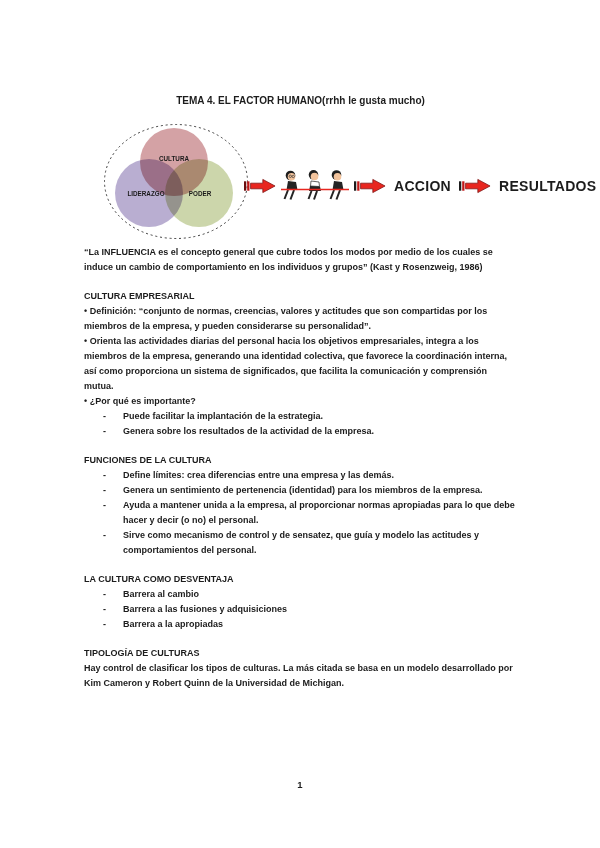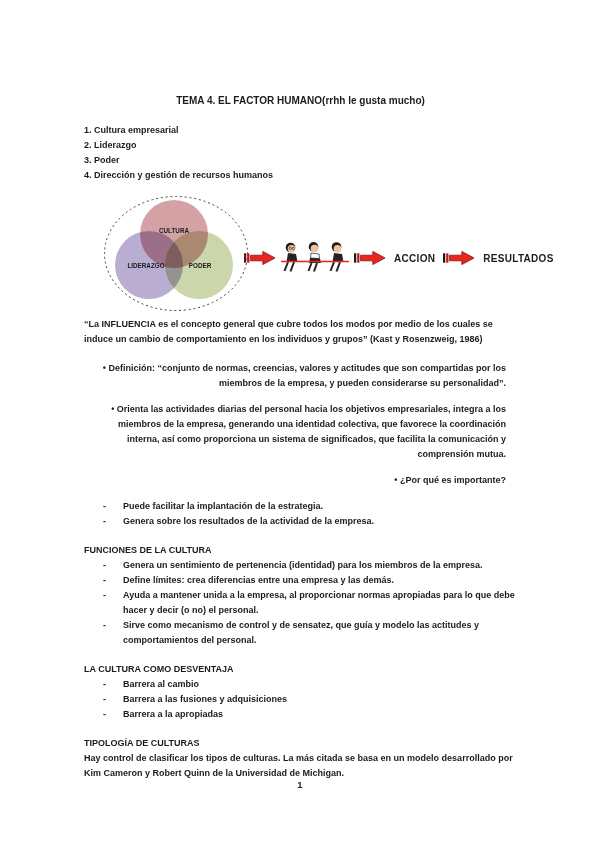--- a/index.html
+++ b/index.html
@@ -21,50 +21,44 @@
   .figure{
     position:relative;height:118px;margin-top:12px;margin-bottom:4px;
   }
   .venn-wrap{position:absolute;left:19px;top:0;width:146px;height:117px;}
   .venn-wrap svg{isolation:isolate;}
   .flow-row{
     position:absolute;left:160px;top:46px;height:34px;
     display:flex;align-items:center;gap:5px;
   }
   .flow-label{
-    font-size:10px;font-weight:600;letter-spacing:.3px;color:#1c1c1c;
+    font-size:14px;font-weight:600;letter-spacing:.3px;color:#1c1c1c;
     white-space:nowrap;padding:0 3px;
   }
   .quote{margin:0;}
   .section{margin-top:14px;}
   .sec-heading{margin:0;}
-  p.bullet{margin:11px;text-align:right;}
+  p.bullet{margin:0;}
   p.bullet::before{content:"\2022\00a0";}
   .dash{position:relative;padding-left:39px;margin:0;}
   .dash::before{content:"-";position:absolute;left:19px;top:0;}
   .paragraph{margin:0;}
   .page-number{
     position:absolute;left:0;right:0;top:779px;text-align:center;
     font-size:9.5px;font-weight:bold;
   }
 </style>
 </head>
 <body>
 
 <div class="page">
   <div class="content">
 
     <div class="doc-title">TEMA 4. EL FACTOR HUMANO(rrhh le gusta mucho)</div>
 
-    <div class="outline">
-      <div>1. Cultura empresarial</div>
-      <div>2. Liderazgo</div>
-      <div>3. Poder</div>
-      <div>4. Dirección y gestión de recursos humanos</div>
-    </div>
 
     <div class="figure">
       <div class="venn-wrap">
         <svg width="146" height="117" viewBox="0 0 146 117">
           <ellipse cx="73" cy="58.5" rx="71.5" ry="57" fill="none" stroke="#2a2a2a" stroke-width="0.9" stroke-dasharray="2 2.8"></ellipse>
           <g>
             <circle cx="71" cy="39" r="34" fill-opacity="0.8" style="mix-blend-mode:multiply" fill="#c98b8f"></circle>
             <circle cx="46" cy="70" r="34" fill-opacity="0.8" style="mix-blend-mode:multiply" fill="#a89ac6"></circle>
             <circle cx="96" cy="70" r="34" fill-opacity="0.8" style="mix-blend-mode:multiply" fill="#bfcc96"></circle>
           </g>
@@ -127,31 +121,32 @@
           <polygon points="7,7 20,7 20,3 33,10 20,17 20,13 7,13" stroke="#7a1010" stroke-width="0.8" fill="#e8261f"></polygon>
         </svg>
 
         <span class="flow-label">RESULTADOS</span>
       </div>
     </div>
 
     <p class="quote">“La INFLUENCIA es el concepto general que cubre todos los modos por medio de los cuales se induce un cambio de comportamiento en los individuos y grupos” (Kast y Rosenzweig, 1986)</p>
 
     <div class="section">
+      <div class="sec-heading">CULTURA EMPRESARIAL</div>
       <p class="bullet">Definición: “conjunto de normas, creencias, valores y actitudes que son compartidas por los miembros de la empresa, y pueden considerarse su personalidad”.</p>
       <p class="bullet">Orienta las actividades diarias del personal hacia los objetivos empresariales, integra a los miembros de la empresa, generando una identidad colectiva, que favorece la coordinación interna, así como proporciona un sistema de significados, que facilita la comunicación y comprensión mutua.</p>
       <p class="bullet">¿Por qué es importante?</p>
       <div class="dash">Puede facilitar la implantación de la estrategia.</div>
       <div class="dash">Genera sobre los resultados de la actividad de la empresa.</div>
     </div>
 
     <div class="section">
       <div class="sec-heading">FUNCIONES DE LA CULTURA</div>
+      <div class="dash">Define límites: crea diferencias entre una empresa y las demás.</div>
       <div class="dash">Genera un sentimiento de pertenencia (identidad) para los miembros de la empresa.</div>
-      <div class="dash">Define límites: crea diferencias entre una empresa y las demás.</div>
       <div class="dash">Ayuda a mantener unida a la empresa, al proporcionar normas apropiadas para lo que debe hacer y decir (o no) el personal.</div>
       <div class="dash">Sirve como mecanismo de control y de sensatez, que guía y modelo las actitudes y comportamientos del personal.</div>
     </div>
 
     <div class="section">
       <div class="sec-heading">LA CULTURA COMO DESVENTAJA</div>
       <div class="dash">Barrera al cambio</div>
       <div class="dash">Barrera a las fusiones y adquisiciones</div>
       <div class="dash">Barrera a la apropiadas</div>
     </div>

